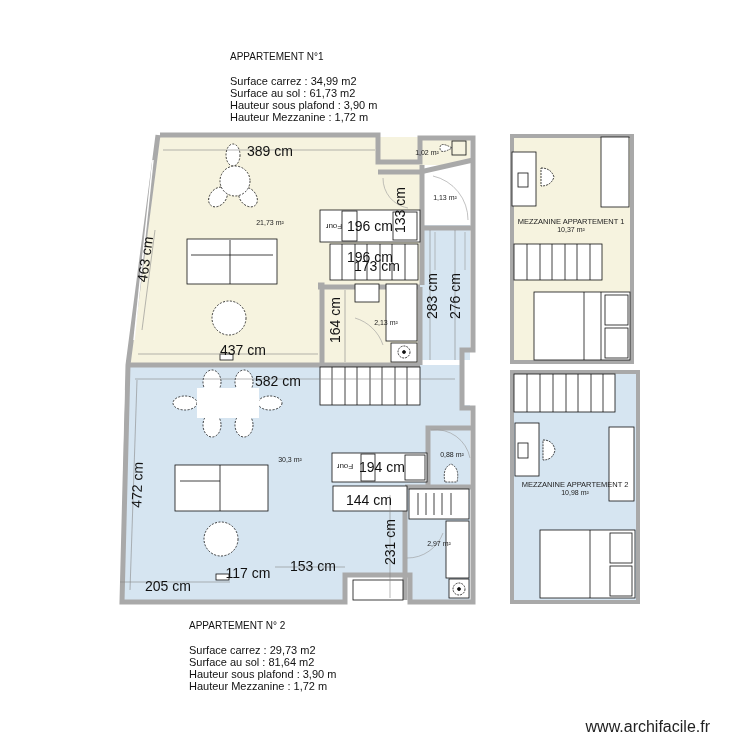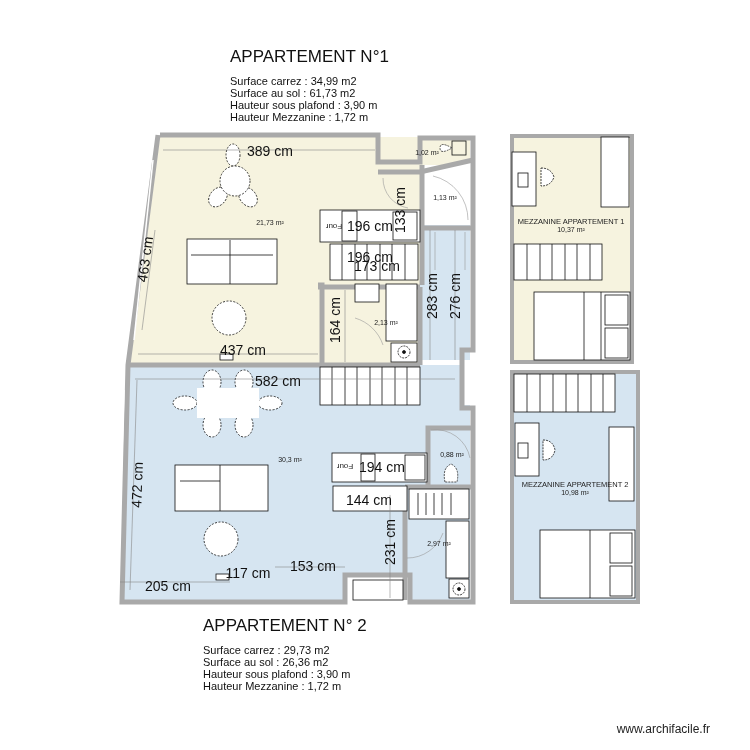--- a/index.html
+++ b/index.html
@@ -1,25 +1,25 @@
 <!DOCTYPE html>
 <html><head>
 <meta charset="utf-8">
 <style>
   html, body { margin:0; padding:0; background:#ffffff; }
   body { width:750px; height:750px; position:relative; overflow:hidden;
          font-family:"Liberation Sans", sans-serif; color:#111; }
   .info { position:absolute; font-size:11px; line-height:12px; }
-  .info .title { font-size:17px; margin-bottom:12px; }
+  .info .title { font-size:10px; margin-bottom:12px; }
   .info div { white-space:nowrap; }
   svg { position:absolute; left:0; top:0; }
   .dim { font-family:"Liberation Sans", sans-serif; font-size:14px; fill:#111; }
   .area { font-family:"Liberation Sans", sans-serif; font-size:7px; fill:#222; }
   .roomname { font-family:"Liberation Sans", sans-serif; font-size:7.5px; fill:#222; }
-  .watermark { position:absolute; right:40px; bottom:14px; font-size:12px; color:#222; }
+  .watermark { position:absolute; right:40px; bottom:14px; font-size:16px; color:#222; }
 </style>
 </head>
 <body>
 
 <div class="info" style="left:230px; top:51px;">
   <div class="title">APPARTEMENT N°1</div>
   <div>Surface carrez : 34,99 m2</div>
   <div>Surface au sol : 61,73 m2</div>
   <div>Hauteur sous plafond : 3,90 m</div>
   <div>Hauteur Mezzanine : 1,72 m</div>
@@ -255,21 +255,21 @@
 
   <text x="270" y="225" class="area" text-anchor="middle">21,73 m²</text>
   <text x="427" y="155" class="area" text-anchor="middle">1,02 m²</text>
   <text x="445" y="200" class="area" text-anchor="middle">1,13 m²</text>
   <text x="386" y="325" class="area" text-anchor="middle">2,13 m²</text>
   <text x="290" y="462" class="area" text-anchor="middle">30,3 m²</text>
   <text x="452" y="457" class="area" text-anchor="middle">0,88 m²</text>
   <text x="439" y="546" class="area" text-anchor="middle">2,97 m²</text>
 </svg>
 
-<div class="info" style="left:203px; top:620px;">
+<div class="info" style="left:189px; top:620px;">
   <div class="title">APPARTEMENT N° 2</div>
   <div>Surface carrez : 29,73 m2</div>
-  <div>Surface au sol : 26,36 m2</div>
+  <div>Surface au sol : 81,64 m2</div>
   <div>Hauteur sous plafond : 3,90 m</div>
   <div>Hauteur Mezzanine : 1,72 m</div>
 </div>
 
 <div class="watermark">www.archifacile.fr</div>
 
 </body></html>

